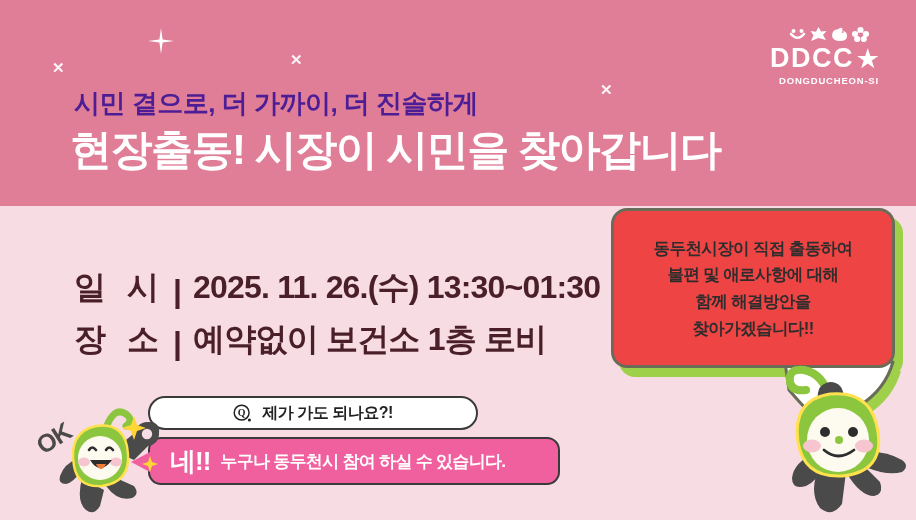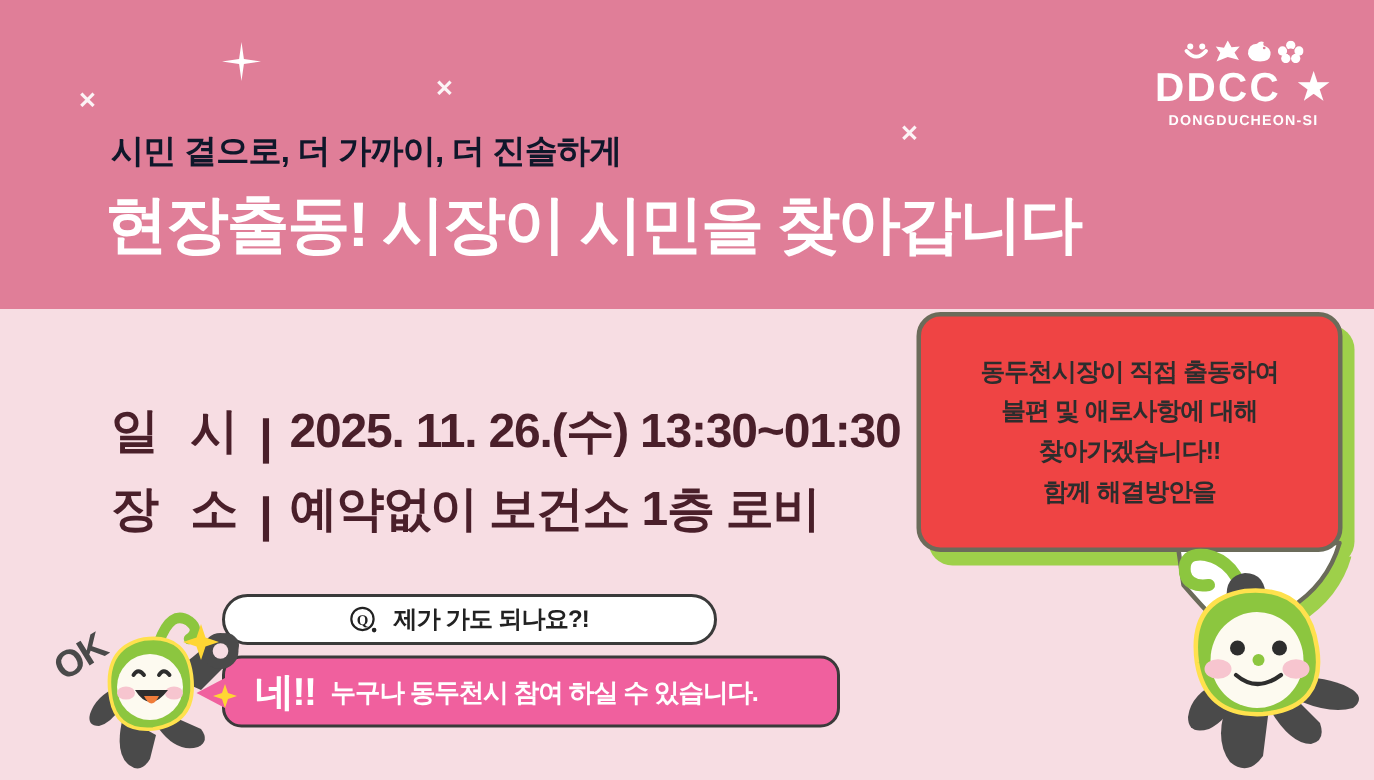--- a/index.html
+++ b/index.html
@@ -51,36 +51,36 @@
     margin-bottom:3px;
   }
   #logo-icons svg { display:block; }
   #logo-mark {
     font-size:27px;
     font-weight:800;
     letter-spacing:1.5px;
     line-height:1;
     display:flex;
     align-items:center;
-    gap:11px;
+    gap:3px;
   }
   #logo-sub {
     font-size:9.5px;
     font-weight:700;
     letter-spacing:.8px;
     margin-top:4px;
     line-height:1;
   }
 
   #subtitle {
     position:absolute;
     left:74px; top:86px;
-    font-size:22px;
-    font-weight:800;
-    color:#0f172a;
+    font-size:26px;
+    font-weight:800;
+    color:#4c1d95;
     letter-spacing:-0.5px;
     white-space:nowrap;
   }
   #headline {
     position:absolute;
     left:70px; top:122px;
     font-size:42px;
     font-weight:800;
     color:#ffffff;
     letter-spacing:-1.5px;
@@ -290,22 +290,22 @@
 
   <div id="bubble-main">
     <div id="bubble-main-shadow"></div>
     <svg id="bubble-tail" width="120" height="64" viewBox="0 0 120 64">
       <path d="M4 2 L112 2 Q104 30 78 46 Q58 58 30 54 Q20 44 8 30 Z" fill="#9ed04a" transform="translate(8,9)"></path>
       <path d="M4 2 L112 2 Q104 30 78 46 Q58 58 30 54 Q20 44 8 30 Z" fill="#ffffff" stroke="#6b6b5a" stroke-width="3" stroke-linejoin="round"></path>
     </svg>
     <div id="bubble-main-box">
       <div class="bubble-main-line">동두천시장이 직접 출동하여</div>
       <div class="bubble-main-line">불편 및 애로사항에 대해</div>
+      <div class="bubble-main-line">함께 해결방안을</div>
       <div class="bubble-main-line">찾아가겠습니다!!</div>
-      <div class="bubble-main-line">함께 해결방안을</div>
     </div>
   </div>
 
   <div id="bubble-q">
     <svg id="q-icon" viewBox="0 0 22 22">
       <circle cx="10" cy="10" r="8.6" fill="none" stroke="#222" stroke-width="1.7"></circle>
       <text x="10" y="14.4" font-family="Liberation Serif, serif" font-size="11.5" font-weight="700" fill="#222" text-anchor="middle">Q</text>
       <circle cx="19" cy="18.6" r="1.8" fill="#222"></circle>
     </svg>
     <span id="q-text">제가 가도 되나요?!</span>

